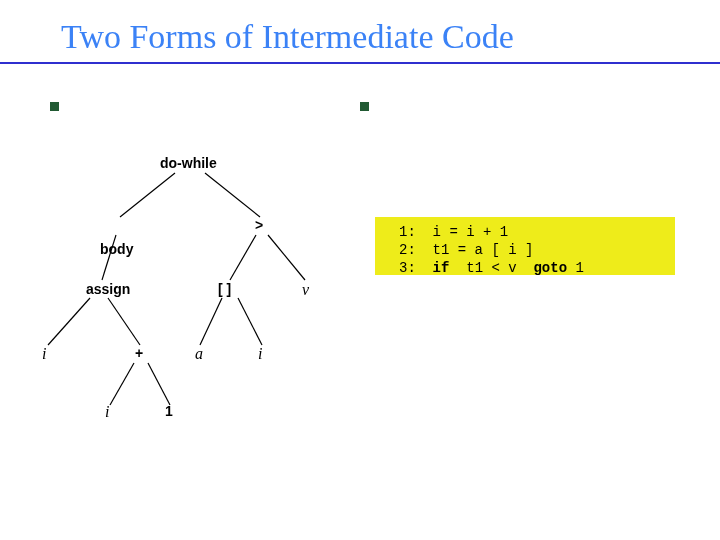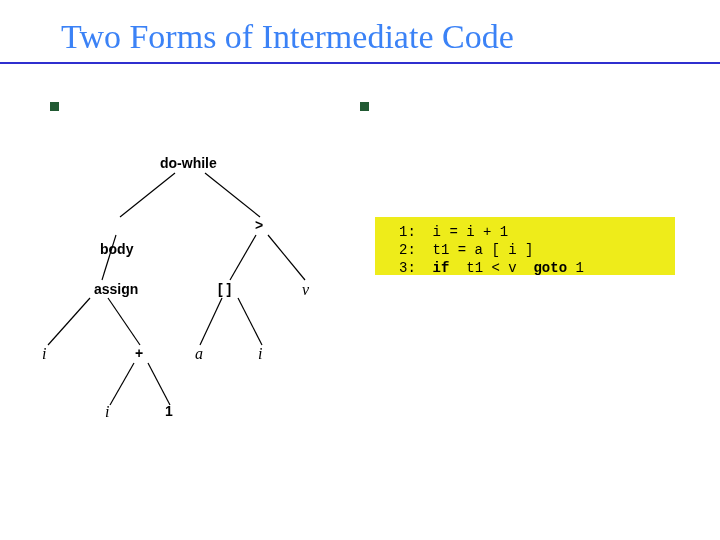--- a/index.html
+++ b/index.html
@@ -127,21 +127,21 @@
       <line x1="192" y1="153" x2="170" y2="200"></line>
       <line x1="208" y1="153" x2="232" y2="200"></line>
 
       <line x1="104" y1="218" x2="80" y2="260"></line>
       <line x1="118" y1="218" x2="140" y2="260"></line>
     </svg>
 
     <div class="node bold" style="left:130px; top:10px;">do-while</div>
     <div class="node bold" style="left:70px; top:72px;margin-top:24px;">body</div>
     <div class="node bold" style="left:225px; top:72px;">&gt;</div>
-    <div class="node bold" style="left:64px; top:136px;">assign</div>
+    <div class="node bold" style="left:56px; top:136px;">assign</div>
     <div class="node bold" style="left:188px; top:136px;">[ ]</div>
     <div class="node ital" style="left:272px; top:136px;">v</div>
     <div class="node ital" style="left:12px; top:200px;">i</div>
     <div class="node bold" style="left:105px; top:200px;">+</div>
     <div class="node ital" style="left:165px; top:200px;">a</div>
     <div class="node ital" style="left:228px; top:200px;">i</div>
     <div class="node ital" style="left:75px; top:258px;">i</div>
     <div class="node bold" style="left:135px; top:258px;">1</div>
   </div>
 

